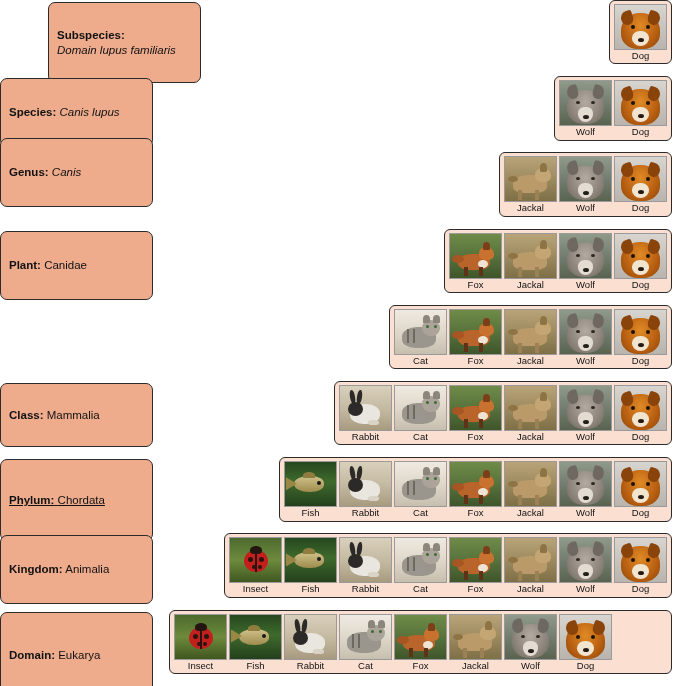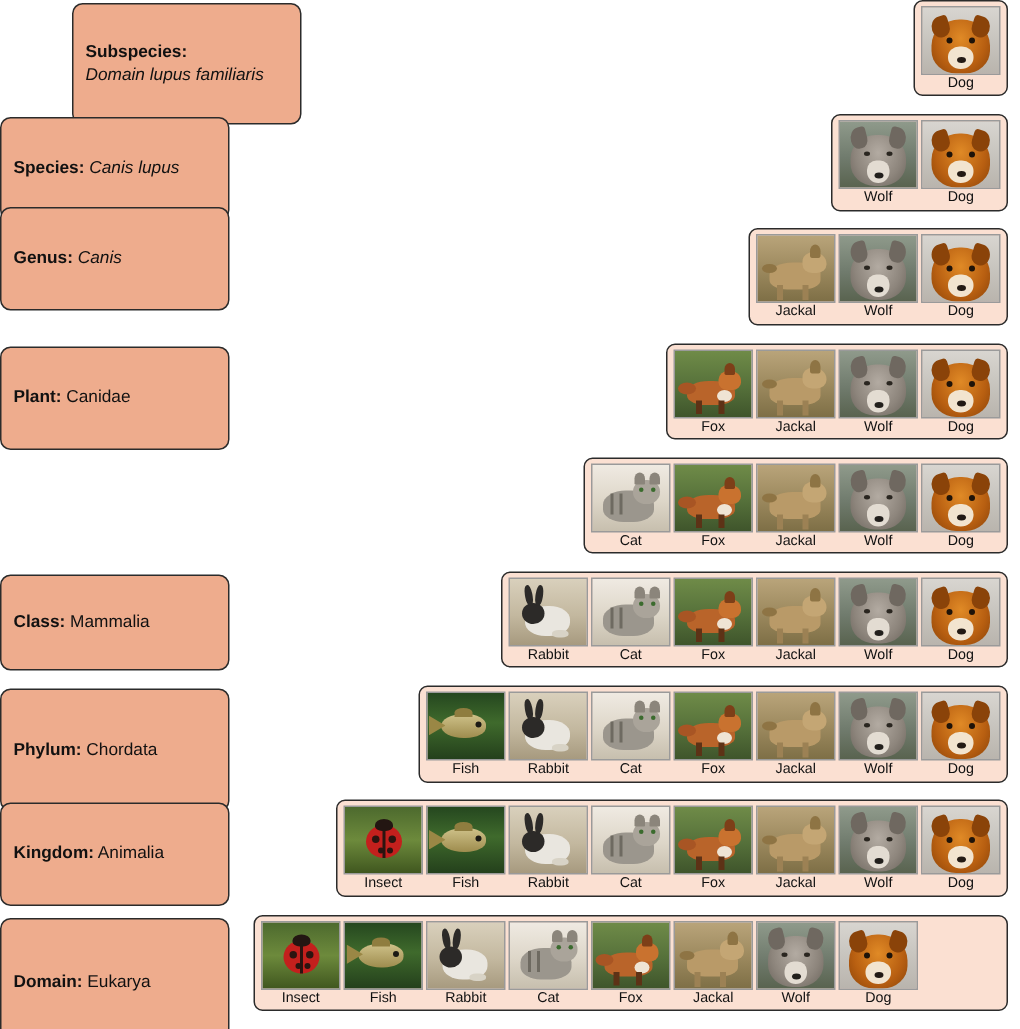--- a/index.html
+++ b/index.html
@@ -463,21 +463,21 @@
           <div class="ear-r"></div>
           <div class="muz"></div>
           <div class="nose"></div>
           <div class="eye-l"></div>
           <div class="eye-r"></div>
         </div>
         <div class="caption">Dog</div>
       </div>
     </div>
     <div class="row" style="top: 459.2px;">
-      <div class="rank-box" style="height: 82px;">
+      <div class="rank-box" style="height: 82px; text-decoration: underline;">
         <div><span class="rank-label">Phylum:</span> <span class="rank-value">Chordata</span></div>
       </div>
     </div>
     <div class="organisms" style="width: 393px; left: 279px; top: 457.2px;">
       <div class="organism">
         <div class="thumb t-fish">
           <div class="body"></div>
           <div class="tail"></div>
           <div class="eye"></div>
           <div class="fin"></div>

